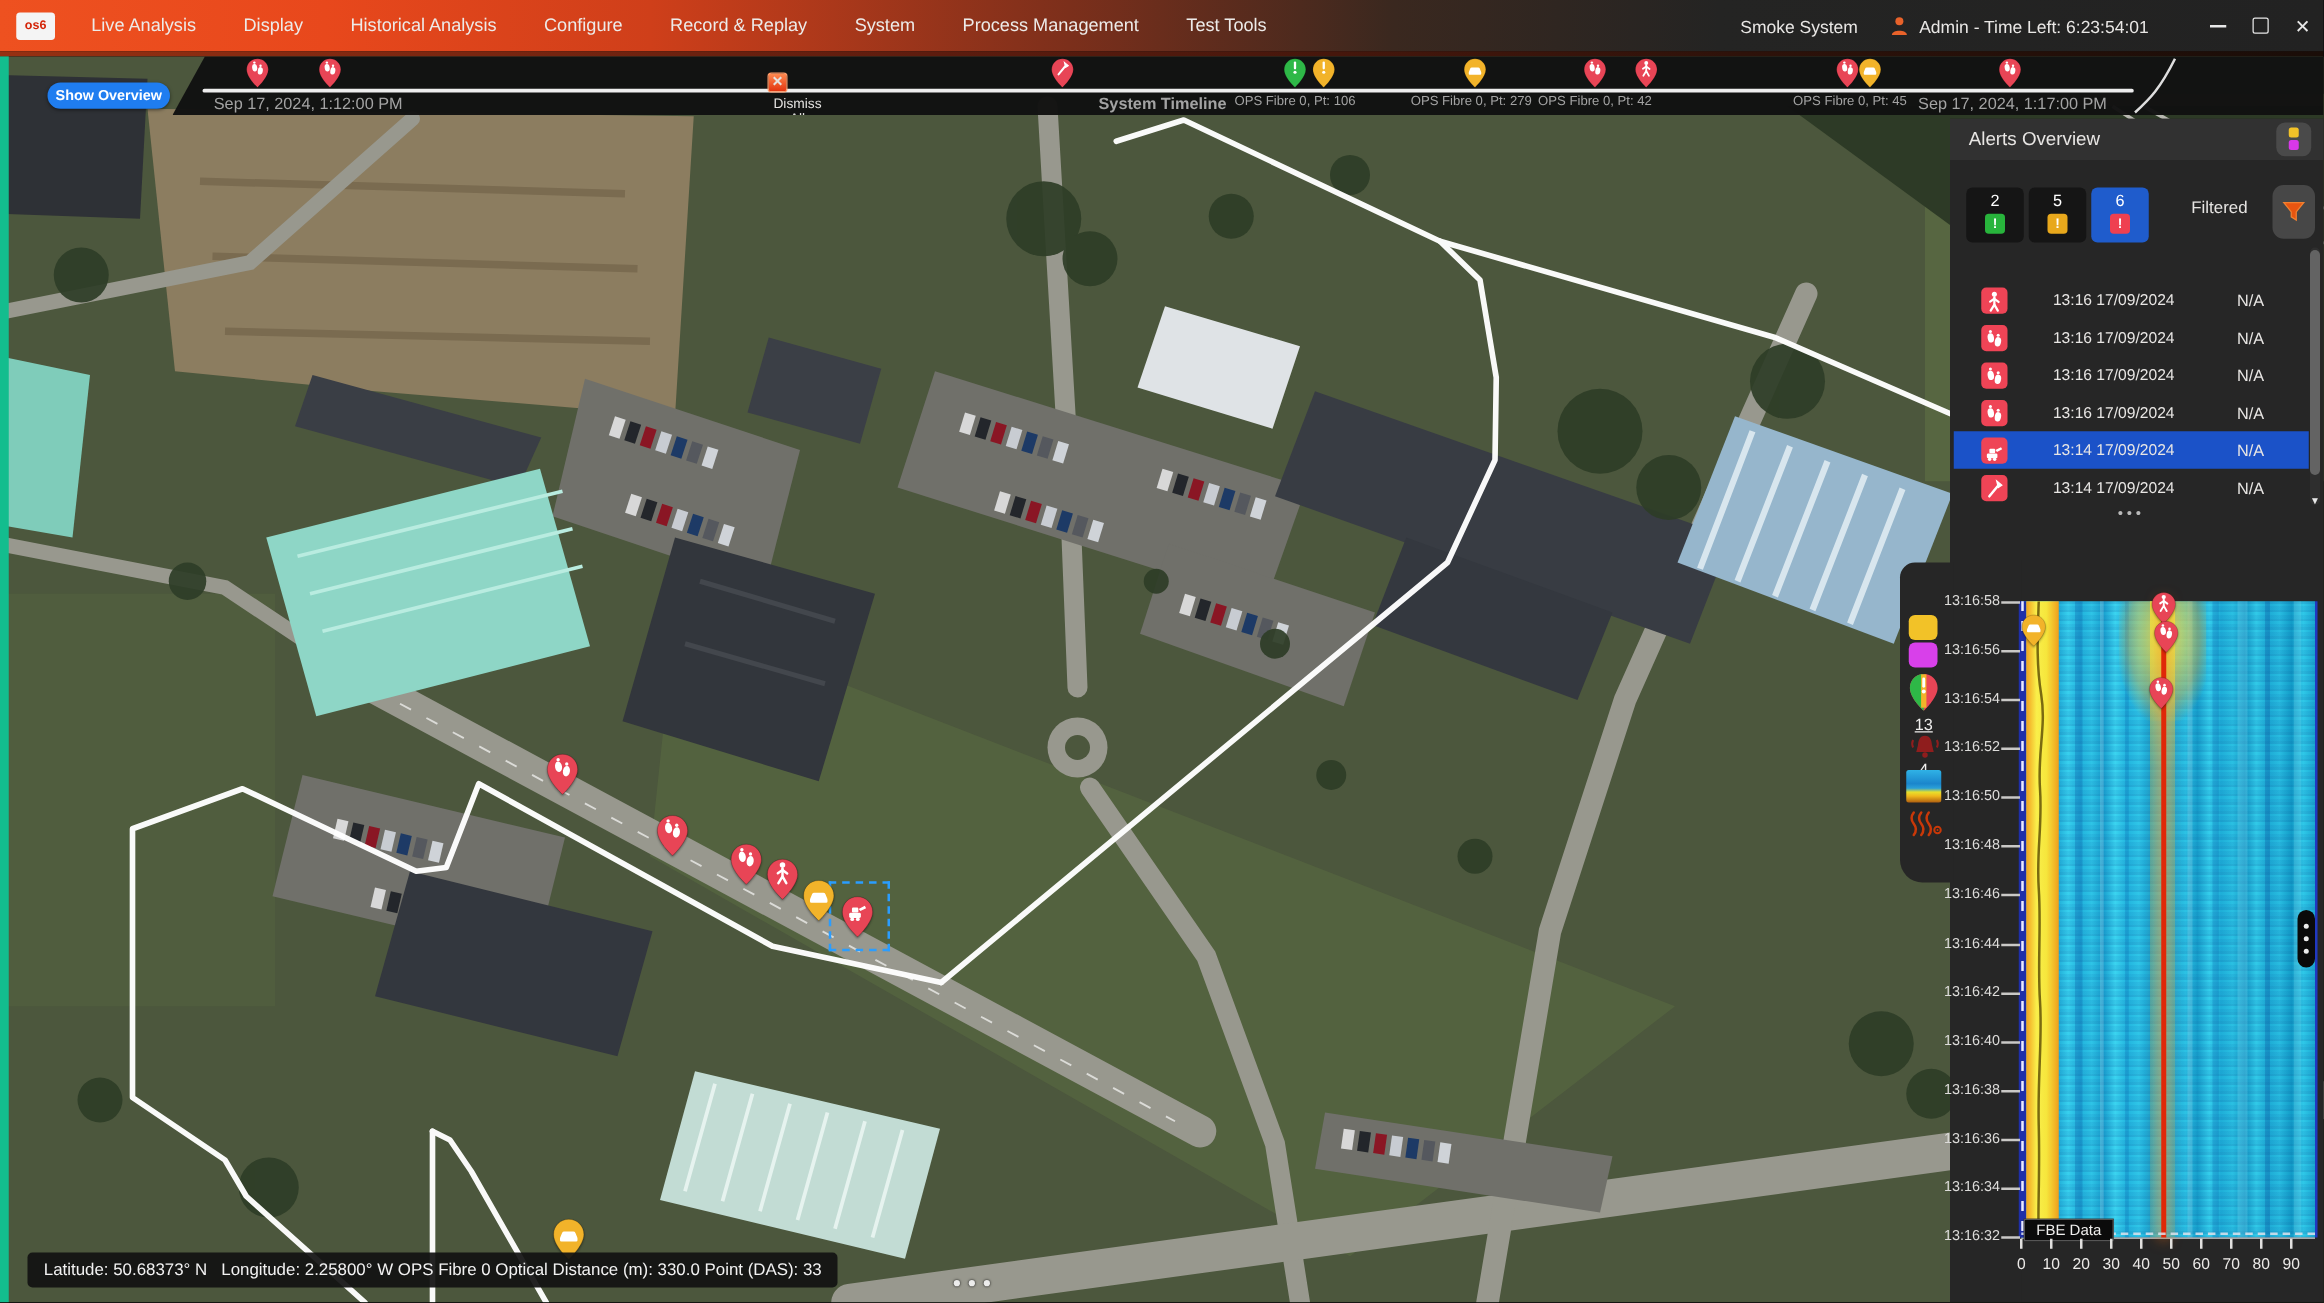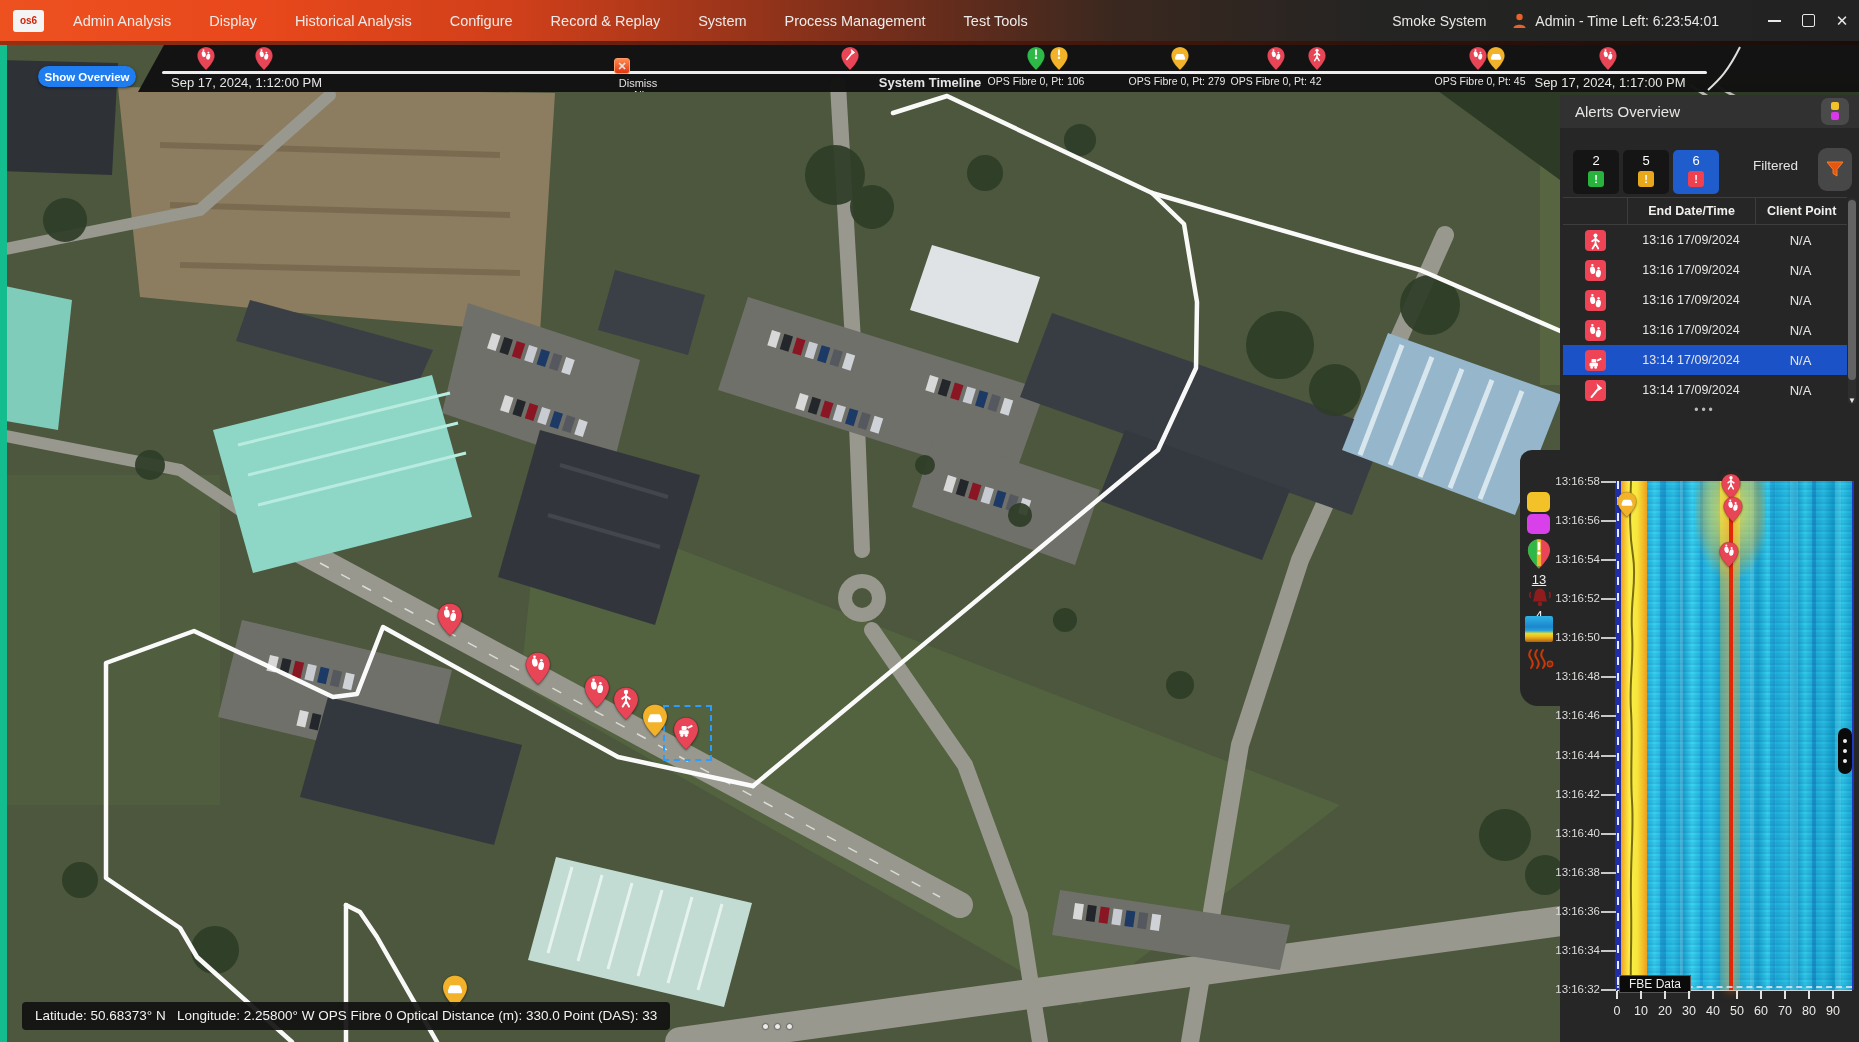--- a/index.html
+++ b/index.html
@@ -22,21 +22,21 @@
   .win-max-glyph{width:11px;height:11px;border:1.5px solid #e8e8e8;border-radius:2px;}
   .win-close-glyph::before{content:"✕";font-size:15px;}
   #redline{position:absolute;left:0;top:41px;width:1859px;height:4px;z-index:40;
     background:linear-gradient(90deg,#973012,#5e1c0e 40%,#2e120a 75%,#1a0d08);}
 
   
   #tl-band{position:absolute;left:138px;top:45px;width:1721px;height:47px;z-index:10;
     background:rgba(17,17,17,.97);clip-path:polygon(26px 0,100% 0,100% 100%,0 100%);}
   #tl-line{position:absolute;left:24px;top:26px;width:1545px;height:3px;background:#ededed;border-radius:2px;}
   .tl-pin{position:absolute;top:1px;width:20px;height:25px;}
-  .tl-label{position:absolute;top:30px;color:#e5e5e5;white-space:nowrap;text-align:center;}
+  .tl-label{position:absolute;top:30px;color:#a3a3a3;white-space:nowrap;text-align:center;}
   #tl-dismiss{position:absolute;left:476px;top:10px;width:48px;text-align:center;cursor:pointer;}
   #dismiss-icon{display:inline-block;width:14px;height:14px;border-radius:3px;background:linear-gradient(180deg,#ff8a50,#e23410);
     border:1px solid #ff9a68;color:#7a0f02;font-size:11px;line-height:14px;font-weight:bold;}
   #dismiss-icon::before{content:"✕";}
   #tl-dismiss span{display:block;font-size:11px;color:#e4e2e0;margin-top:3px;}
   #tl-curve{position:absolute;left:1540px;top:0;}
 
   
   #map{position:absolute;left:0;top:45px;width:1859px;height:997px;z-index:1;}
   #teal-strip{position:absolute;left:0;top:45px;width:7px;height:997px;background:#13bd8e;z-index:30;}
@@ -423,25 +423,20 @@
         <div class="count-badge" style="background:#ef4050">!</div>
       </div>
     </div>
   <div id="filtered-label">Filtered</div>
   <div id="filter-btn">
     <svg width="20" height="22" viewBox="0 0 20 22">
       <path d="M2,3 L18,3 L12,10.5 L12,17 L8,14.5 L8,10.5 Z" fill="#e85510" stroke="#f08030" stroke-width="1"></path>
     </svg>
   </div>
 
-  <div id="tbl-head">
-    <div class="col-icon"></div>
-    <div class="col-date">End Date/Time</div>
-    <div class="col-client">Client Point</div>
-  </div>
   <div id="alert-rows">
       <div class="alert-row" style="top: 225px;">
         <div class="col-icon">
           <div class="rowicon">
             <svg width="19" height="19" viewBox="3 1.5 18 17">
               <g stroke="#fff" stroke-width="1.7" fill="none" stroke-linecap="round">
                 <circle cx="12" cy="5.2" r="1.9" fill="#fff" stroke="none"></circle>
                 <path d="M12,7.4 L12,13"></path>
                 <path d="M12,8.6 L8.8,10.8 M12,8.6 L15.2,11"></path>
                 <path d="M12,13 L9.2,17.6 M12,13 L14.6,17.6"></path>
@@ -680,21 +675,21 @@
       <div class="wf-xlabel abs" style="left: 1770px;">70</div>
       <div class="wf-xtick abs" style="left: 1808px;"></div>
       <div class="wf-xlabel abs" style="left: 1794px;">80</div>
       <div class="wf-xtick abs" style="left: 1832px;"></div>
       <div class="wf-xlabel abs" style="left: 1818px;">90</div>
     </div>
 
   <div id="menubar">
     <div id="logo">os6</div>
     <div id="menu-items" style="display:flex;">
-        <div class="mitem">Admin Analysis</div>
+        <div class="mitem">Live Analysis</div>
         <div class="mitem">Display</div>
         <div class="mitem">Historical Analysis</div>
         <div class="mitem">Configure</div>
         <div class="mitem">Record &amp; Replay</div>
         <div class="mitem">System</div>
         <div class="mitem">Process Management</div>
         <div class="mitem">Test Tools</div>
       </div>
     <div id="mb-right">
       <span id="sys-label">Smoke System</span>

